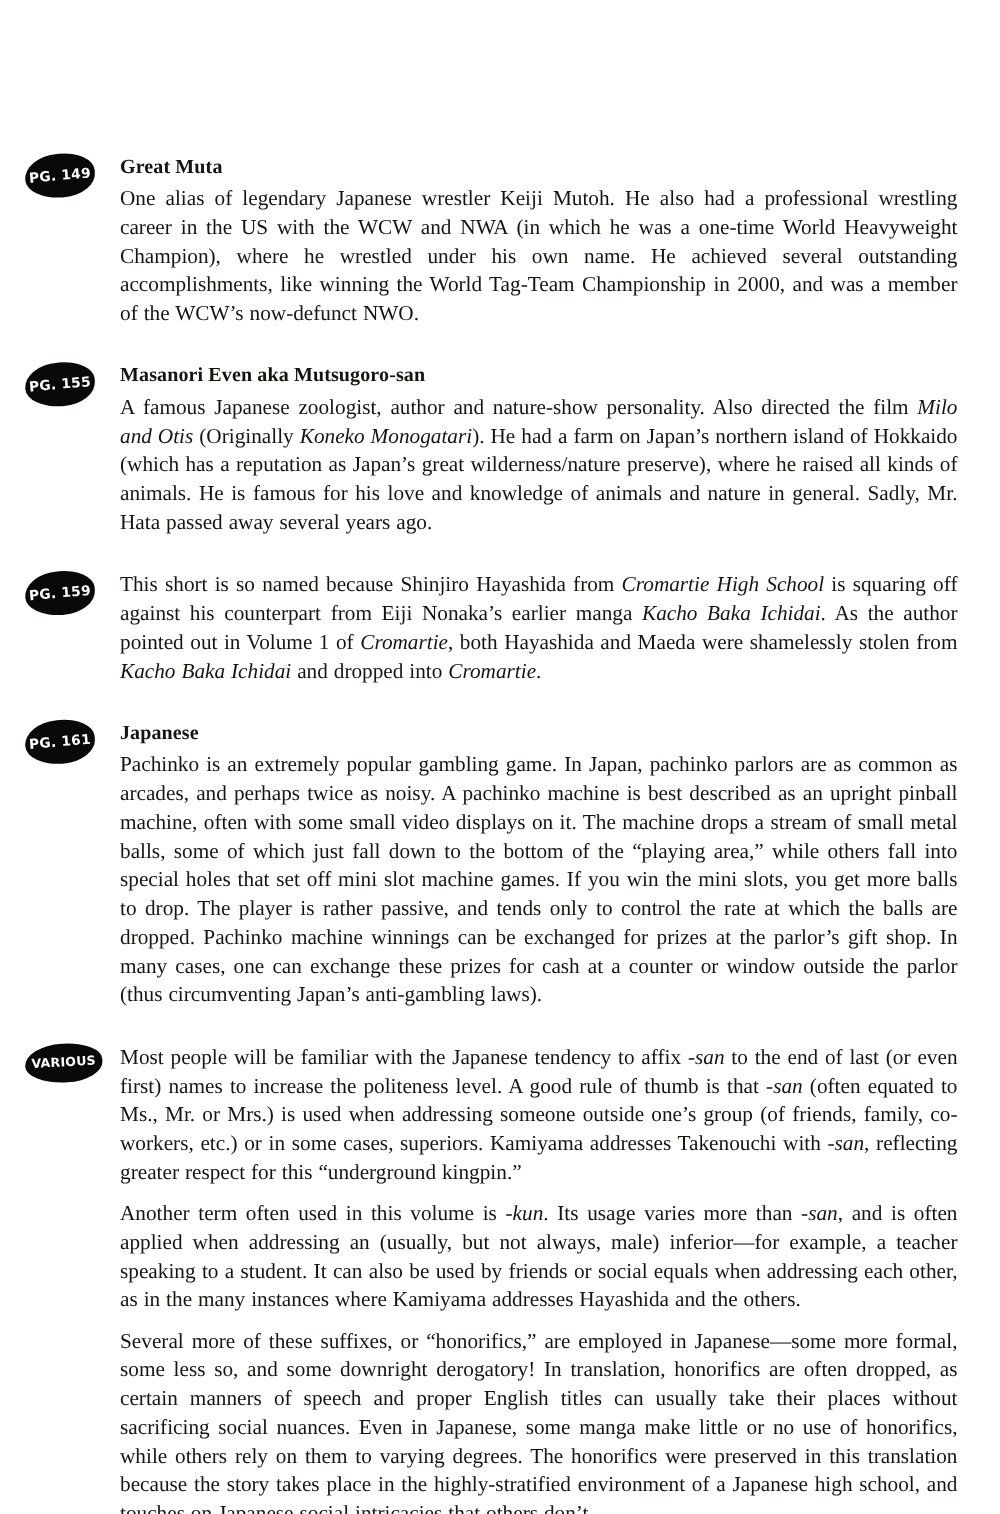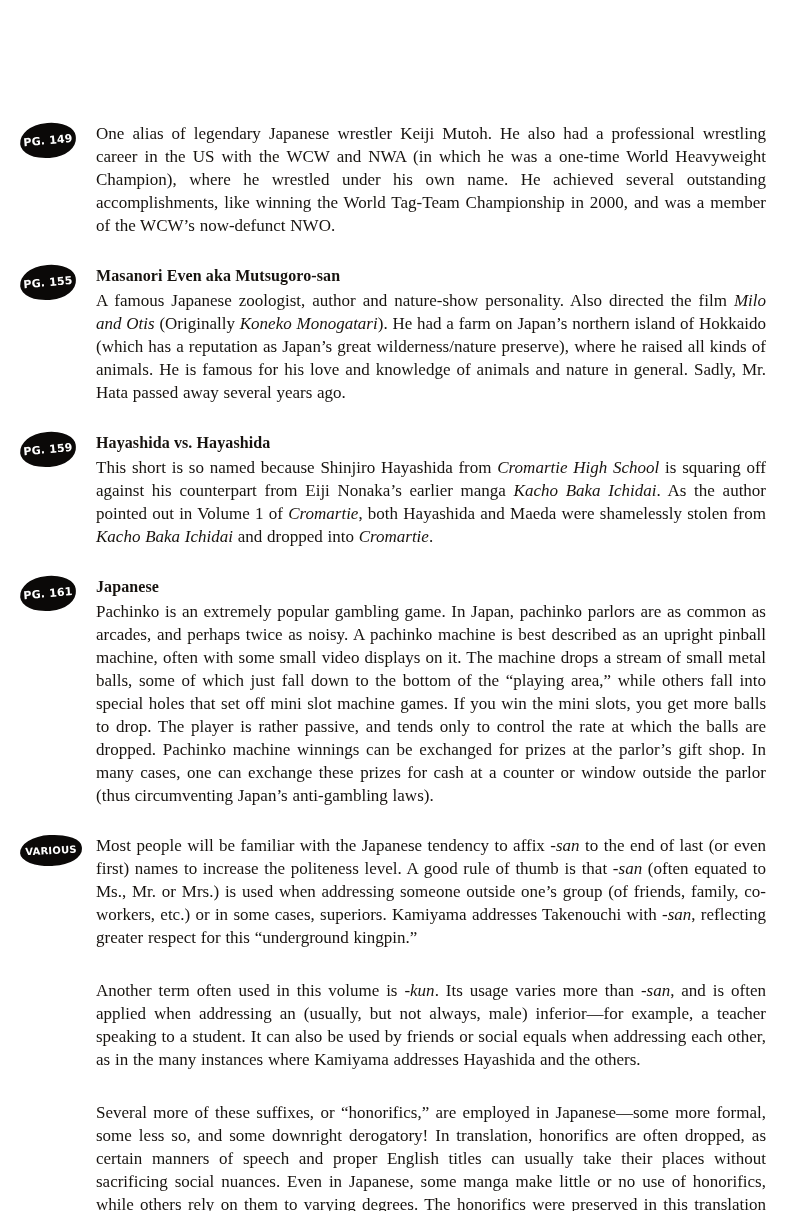--- a/index.html
+++ b/index.html
@@ -58,33 +58,34 @@
     margin-bottom: 2px;
     letter-spacing: 0.1px;
   }
   .title.italic { font-style: italic; }
   .para {
     font-size: 17px;
     line-height: 23px;
     text-align: justify;
     word-spacing: 0.5px;
   }
-  .para + .para { margin-top: 30px; }
+  .para + .para { margin-top: 10px; }
   .para i { }
 </style>
 </head>
 <body>
 
 <main class="page">
   <div>
   <section class="section">
     <div class="badge-col">
       <div class="badge">PG. 149</div>
     </div>
     <div class="content">
+      <h2 class="title">Great Muta</h2>
       <div>
             <p class="para"><span>One alias of legendary Japanese wrestler Keiji Mutoh. He also had a professional wrestling career in the US with the WCW and NWA (in which he was a one-time World Heavyweight Champion), where he wrestled under his own name. He achieved several outstanding accomplishments, like winning the World Tag-Team Championship in 2000, and was a member of the WCW’s now-defunct NWO.</span></p>
           </div>
     </div>
   </section>
 
   <section class="section">
     <div class="badge-col">
       <div class="badge">PG. 155</div>
     </div>
@@ -94,21 +95,20 @@
             <p class="para"><span>A famous Japanese zoologist, author and nature-show personality. Also directed the film </span><i>Milo and Otis</i><span> (Originally </span><i>Koneko Monogatari</i><span>). He had a farm on Japan’s northern island of Hokkaido (which has a reputation as Japan’s great wilderness/nature preserve), where he raised all kinds of animals. He is famous for his love and knowledge of animals and nature in general. Sadly, Mr. Hata passed away several years ago.</span></p>
           </div>
     </div>
   </section>
 
   <section class="section">
     <div class="badge-col">
       <div class="badge">PG. 159</div>
     </div>
     <div class="content">
-      <h2 class="title">Hayashida vs. Hayashida</h2>
       <div>
             <p class="para"><span>This short is so named because Shinjiro Hayashida from </span><i>Cromartie High School</i><span> is squaring off against his counterpart from Eiji Nonaka’s earlier manga </span><i>Kacho Baka Ichidai</i><span>. As the author pointed out in Volume 1 of </span><i>Cromartie</i><span>, both Hayashida and Maeda were shamelessly stolen from </span><i>Kacho Baka Ichidai</i><span> and dropped into </span><i>Cromartie</i><span>.</span></p>
           </div>
     </div>
   </section>
 
   <section class="section">
     <div class="badge-col">
       <div class="badge">PG. 161</div>
     </div>

